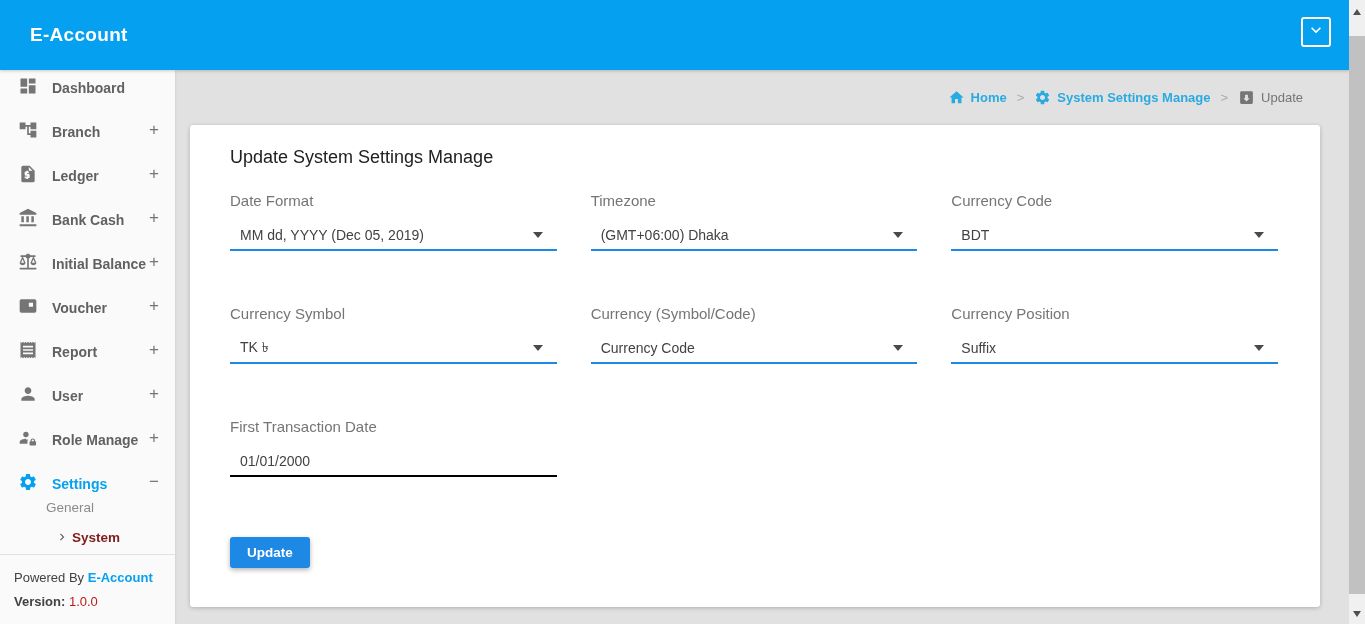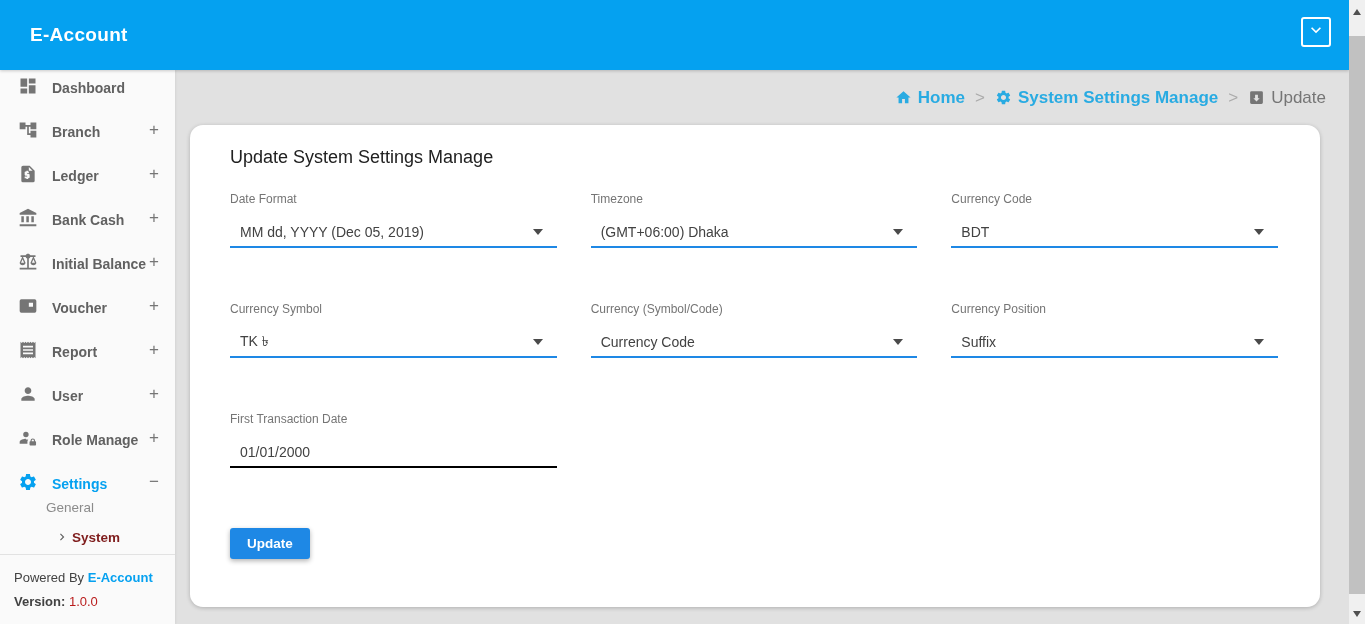--- a/index.html
+++ b/index.html
@@ -47,38 +47,38 @@
     margin-top:auto; border-top:1px solid #E2E2E2; padding:11px 14px 10px 14px;
     font-size:13px; color:#424242; line-height:24px; background:#FAFAFA;
   }
   .sf-brand { color:#05A1F0; font-weight:700; text-decoration:none; cursor:pointer; }
   .sf-bold { font-weight:700; }
   .sf-ver { color:#b91c1c; }
   
   .content { position:absolute; left:175px; top:70px; width:1174px; height:554px; }
   .breadcrumb {
     height:55px; display:flex; align-items:center; justify-content:flex-end;
-    padding-right:23px; font-size:17px; color:#9E9E9E;border-radius:23px;
+    padding-right:46px; font-size:13px; color:#9E9E9E;border-radius:23px;
   }
   .bc-link {
     display:flex; align-items:center; color:#29ABE2; font-weight:700;
     text-decoration:none; cursor:pointer;
   }
   .bc-link .bc-icon, .bc-current .bc-icon { width:17px; height:17px; margin-right:6px; }
   .bc-icon svg { width:17px; height:17px; display:block; }
   .bc-sep { margin:0 10px; color:#ABABAB; }
   .bc-current { display:flex; align-items:center; color:#757575; font-weight:400; }
   
   .card {
-    margin:0 29px 0 15px; height:482px; background:#fff; border-radius:13px;
+    margin:0 29px 0 15px; height:482px; background:#fff; border-radius:3px;
     box-shadow:0 1px 4px rgba(0,0,0,.22); padding:22px 42px 0 40px; overflow:hidden;
   }
   .card-title { margin:0 0 24px 0; font-size:18px; font-weight:500; color:#212121; }
   .form-grid { display:grid; grid-template-columns:1fr 1fr 1fr; column-gap:34px; row-gap:54px; }
-  .f-label { font-size:12px; color:#757575; margin-bottom:12px; }
+  .f-label { font-size:15px; color:#757575; margin-bottom:12px; }
   .f-control {
     height:30px; display:flex; align-items:center; justify-content:space-between;
     padding:0 14px 0 10px; border-bottom:2px solid #1E88E5; cursor:pointer;
   }
   .f-value { font-size:14px; color:#424242; white-space:nowrap; }
   .caret { width:0; height:0; border-left:5px solid transparent; border-right:5px solid transparent; border-top:6px solid #4A4A4A; }
   .f-input {
     width:100%; height:30px; border:none; border-bottom:2px solid #000000;
     padding:0 10px; font-size:14px; color:#424242; background:transparent; outline:none;
     font-family:"Liberation Sans", sans-serif;

